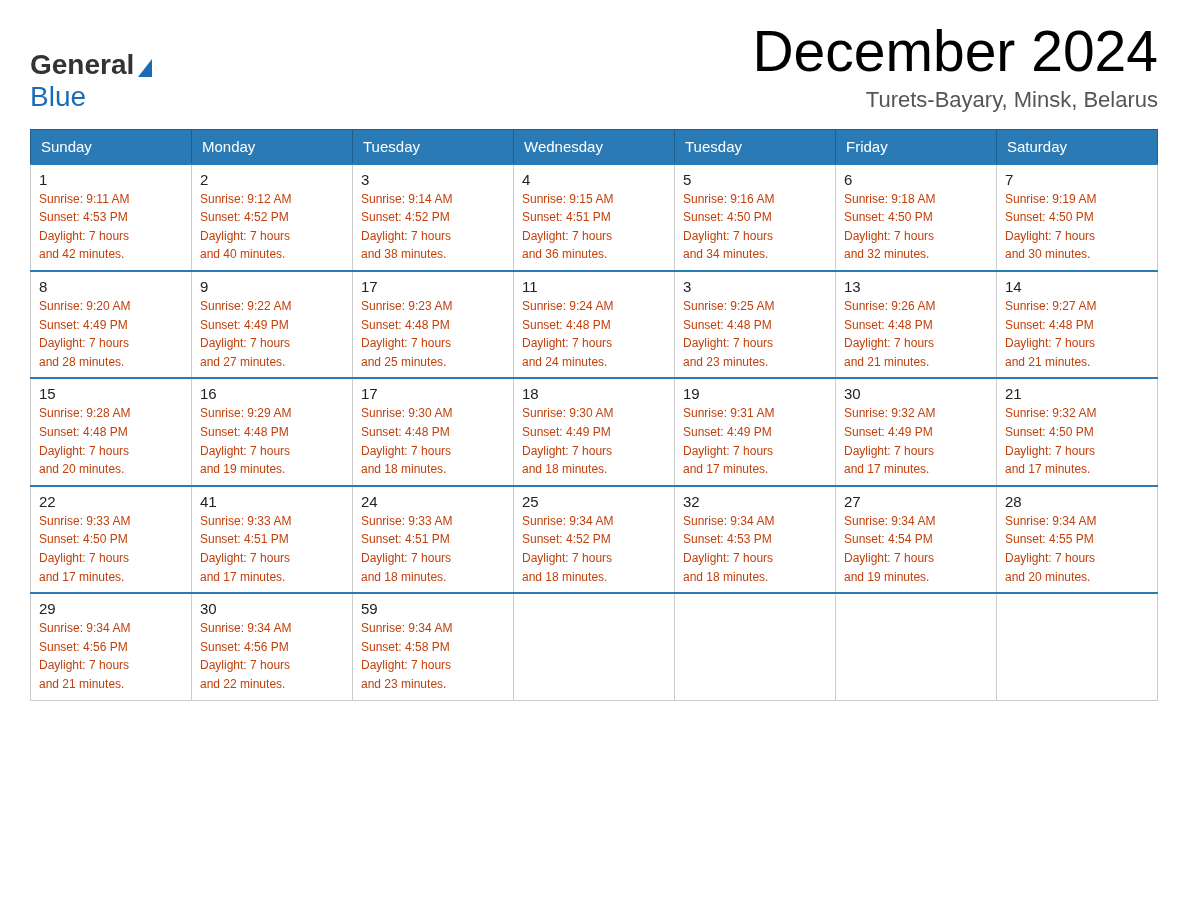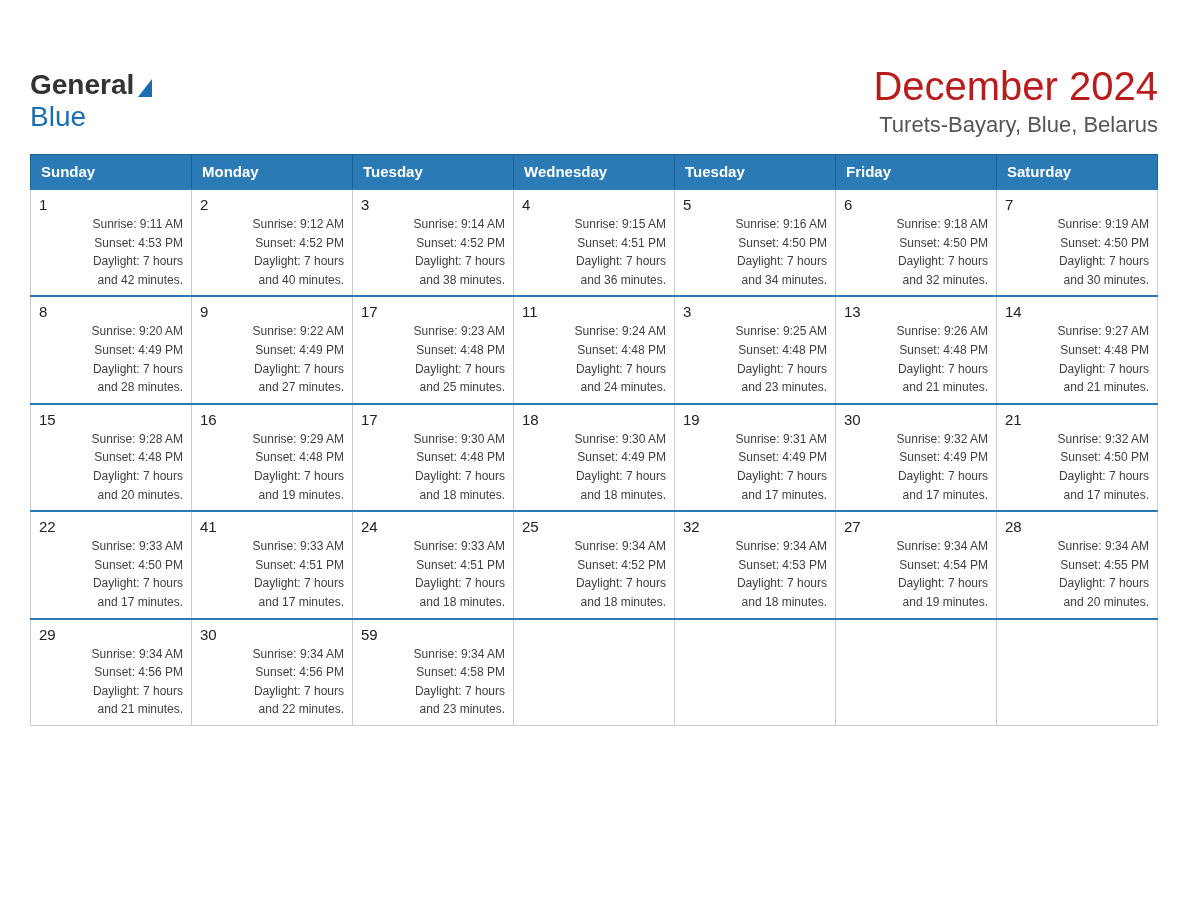--- a/index.html
+++ b/index.html
@@ -6,23 +6,22 @@
     body {
       font-family: Arial, Helvetica, sans-serif;
       background: #ffffff;
       width: 1188px;
       min-height: 918px;
       padding: 20px 30px;
     }
     .header {
       display: flex;
       justify-content: space-between;
-      align-items: center;
+      align-items: flex-end;
       margin-bottom: 16px;
-      margin-top: 44px;
     }
     .logo {
       display: flex;
       align-items: flex-end;
       gap: 0;
     }
     .logo-text-general {
       font-size: 28px;
       font-weight: bold;
       color: #333333;
@@ -45,40 +44,40 @@
       flex-direction: column;
     }
     .logo-row1 {
       display: flex;
       align-items: flex-end;
     }
     .title-block {
       text-align: right;
     }
     .month-title {
-      font-size: 40px;
-      font-weight: normal;
-      color: #b91c1c;
+      font-size: 57px;
+      font-weight: normal;
+      color: #000000;
       line-height: 1.1;
     }
     .location-title {
       font-size: 22px;
       color: #555555;
       margin-top: 4px;
     }
     .calendar-table {
       width: 100%;
       border-collapse: collapse;
       border: 1px solid #aaaaaa;
     }
     .calendar-table thead tr th {
       background-color: #2a7ab5;
       color: #ffffff;
       font-size: 15px;
-      font-weight: bold;
+      font-weight: normal;
       padding: 8px 10px;
       text-align: left;
       border: 1px solid #1e6090;
       margin-left: 40px;
     }
     .calendar-table tbody tr td {
       vertical-align: top;
       padding: 6px 8px;
       font-size: 12.5px;
       color: #333333;
@@ -92,23 +91,22 @@
     }
     .day-number {
       font-size: 15px;
       font-weight: normal;
       color: #222222;
       display: block;
       margin-bottom: 2px;
     }
     .day-info {
       font-size: 12px;
-      color: #404040;
+      color: #c2410c;
       line-height: 1.55;
-      text-align: right;
     }
     td.empty {
       background: #ffffff;
     }
   </style>
 </head>
 <body>
 
 <div class="header">
   <div class="logo">
@@ -119,21 +117,21 @@
           <div class="logo-arrow"></div>
         </div>
       </div>
       <div style="margin-left:0px;">
         <span class="logo-text-blue">Blue</span>
       </div>
     </div>
   </div>
   <div class="title-block">
     <div class="month-title">December 2024</div>
-    <div class="location-title">Turets-Bayary, Blue, Belarus</div>
+    <div class="location-title">Turets-Bayary, Minsk, Belarus</div>
   </div>
 </div>
 
 <table class="calendar-table">
   <thead>
     <tr>
     <th>Sunday</th>
         <th>Monday</th>
         <th>Tuesday</th>
         <th>Wednesday</th>

